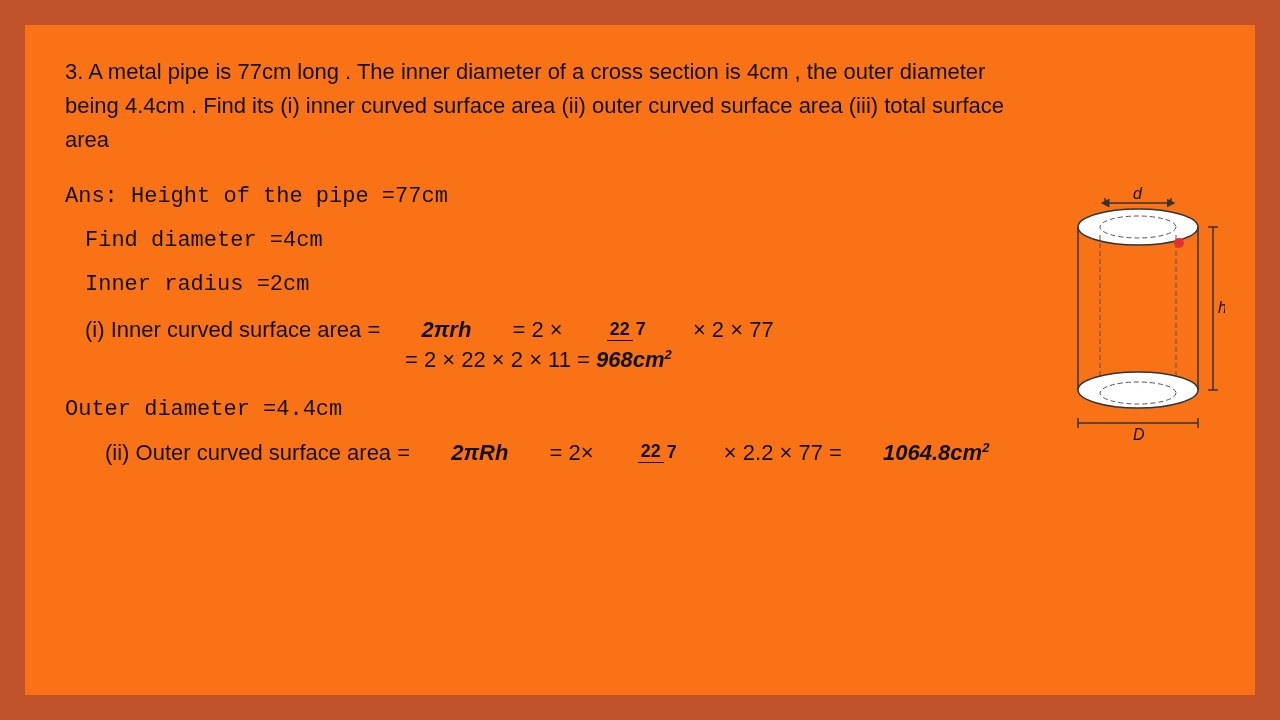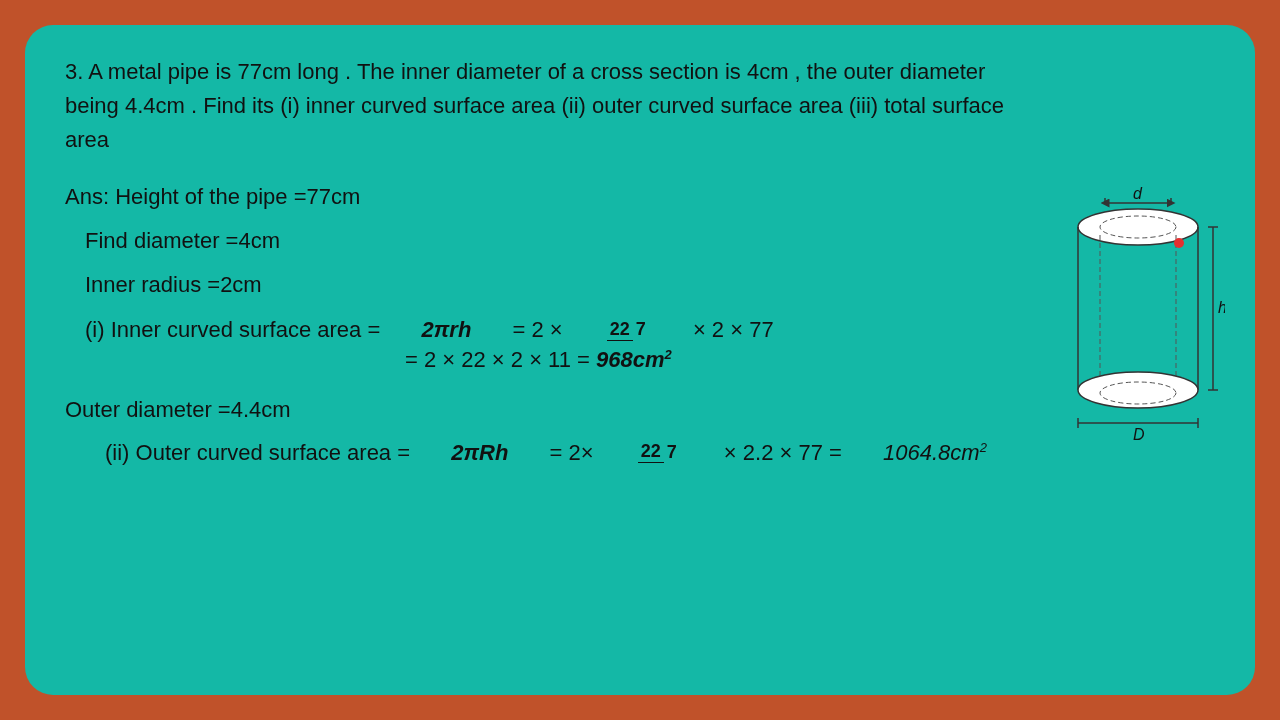--- a/index.html
+++ b/index.html
@@ -9,44 +9,44 @@
       height: 720px;
       background-color: #c0522a;
       display: flex;
       align-items: center;
       justify-content: center;
       font-family: Arial, sans-serif;
       overflow: hidden;
     }
 
     .content-area {
-      background: #14b8a6;
+      background: #f97316;
       width: 1230px;
       height: 670px;
       position: relative;
       padding: 30px 40px 41px 40px;
-      border-radius: 28px;
     }
 
     .question-text {
       font-size: 22px;
       line-height: 1.55;
       color: #111;
       margin-bottom: 18px;
       max-width: 950px;
     }
 
     .ans-block {
       font-size: 22px;
       color: #111;
       line-height: 2;
     }
 
     .ans-block .line {
       display: block;
+      font-family: Liberation Mono, monospace;
     }
 
     .indent {
       margin-left: 20px;
     }
 
     .math-line {
       font-size: 22px;
       color: #111;
       margin: 4px 0;
@@ -152,21 +152,21 @@
 
   <div class="math-line indent section-gap" style="margin-top:8px;margin-left:40px;">
     <span>(ii) Outer curved surface area&nbsp;=&nbsp;</span>
     <span class="bold">2πRh</span>
     <span>&nbsp;=&nbsp;2×&nbsp;</span>
     <span class="fraction">
       <span class="num">22</span>
       <span class="den">7</span>
     </span>
     <span>&nbsp;×&nbsp;2.2&nbsp;×&nbsp;77&nbsp;=&nbsp;</span>
-    <span style="font-weight:normal; font-style:italic;">1064.8cm<sup>2</sup></span>
+    <span style="font-weight:bold; font-style:italic;">1064.8cm<sup>2</sup></span>
   </div>
 
   <div class="cylinder-diagram">
     <svg width="170" height="270" viewBox="0 0 170 270">
 
       <ellipse cx="83" cy="52" rx="60" ry="18" fill="white" stroke="#333" stroke-width="1.5"></ellipse>
 
       <ellipse cx="83" cy="52" rx="38" ry="11" fill="white" stroke="#555" stroke-width="1" stroke-dasharray="5,3"></ellipse>
 
       <line x1="23" y1="52" x2="23" y2="215" stroke="#333" stroke-width="1.5"></line>

